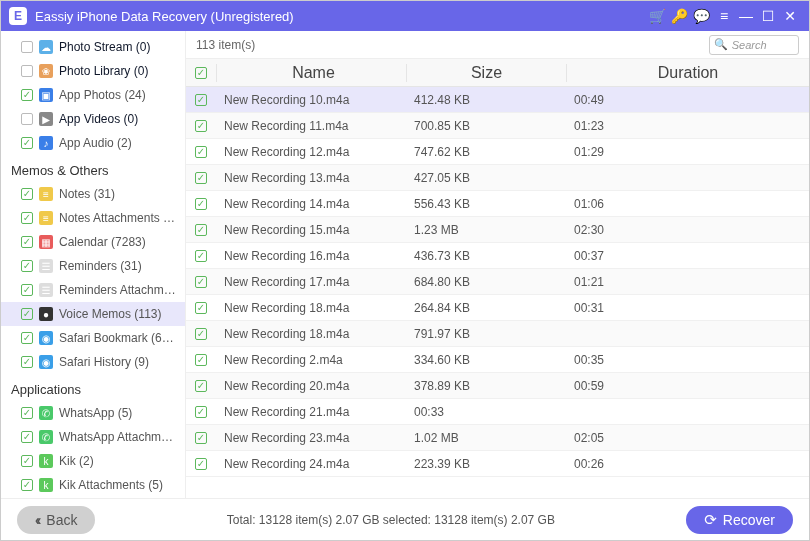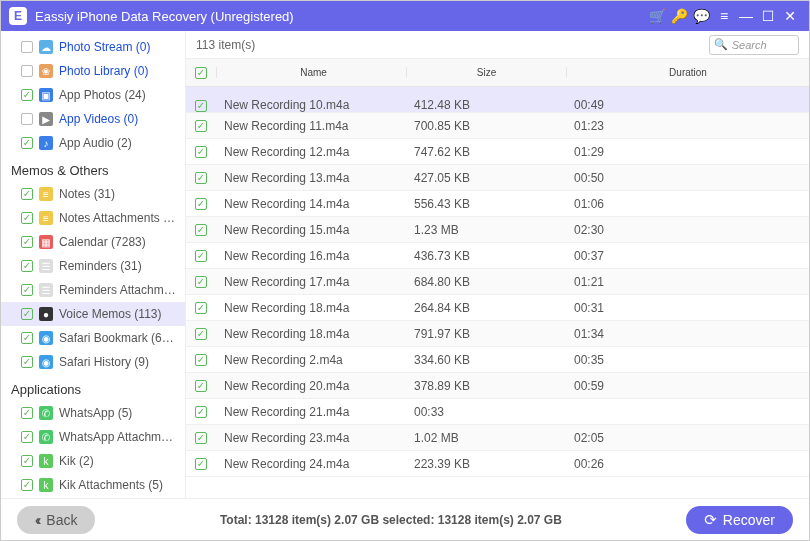--- a/index.html
+++ b/index.html
@@ -13,52 +13,52 @@
 .sidebar { width: 185px; background: #fff; overflow-y: auto; border-right: 1px solid #eee; font-size: 12px; color: #555; padding-top: 4px; position: relative; }
 .sidebar::-webkit-scrollbar { width: 8px; }
 .sidebar::-webkit-scrollbar-thumb { background: #bbb; border-radius: 4px; }
 .sb-item { display: flex; align-items: center; height: 24px; padding: 0 6px 0 20px; cursor: pointer; white-space: nowrap; overflow: hidden; text-overflow: ellipsis; }
 .sb-item.selected { background: #E8E7FB; }
 .sb-item .cb { width: 12px; height: 12px; border: 1px solid #bbb; border-radius: 2px; margin-right: 6px; display: flex; align-items: center; justify-content: center; flex-shrink: 0; }
 .sb-item .cb.checked { border-color: #5cb85c; }
 .sb-item .cb.checked::after { content: "✓"; color: #5cb85c; font-size: 10px; line-height: 1; }
 .sb-item .ic { width: 14px; height: 14px; margin-right: 6px; border-radius: 2px; display: flex; align-items: center; justify-content: center; font-size: 10px; flex-shrink: 0; }
 .sb-item .lbl { overflow: hidden; text-overflow: ellipsis; }
-.sb-item.dim .lbl { color: #1d4ed8; }
+.sb-item.dim .lbl { color: #0f172a; }
 .sb-header { font-size: 13px; color: #333; padding: 8px 6px 4px 10px; }
 .main { flex: 1; display: flex; flex-direction: column; overflow: hidden; }
 .topbar { height: 28px; display: flex; align-items: center; padding: 0 10px; border-bottom: 1px solid #eee; font-size: 12px; color: #666; }
 .topbar .spacer { flex: 1; }
 .search { display: flex; align-items: center; border: 1px solid #ccc; border-radius: 3px; height: 20px; padding: 0 4px; font-size: 11px; color: #999; width: 90px; }
 .search span:first-child { margin-right: 4px; }
-.thead { display: flex; height: 28px; background: #f8f8f8; border-bottom: 1px solid #e5e5e5; font-size: 10px; color: #444; align-items: center; }
+.thead { display: flex; height: 28px; background: #f8f8f8; border-bottom: 1px solid #e5e5e5; font-size: 16px; color: #444; align-items: center; }
 .thead .hcb { width: 30px; display: flex; justify-content: center; }
 .col-name { flex: 0 0 190px; padding-left: 4px; }
 .col-size { flex: 0 0 160px; }
 .col-dur { flex: 1; }
 .thead .col-name, .thead .col-size, .thead .col-dur { text-align: center; border-left: 1px solid #e5e5e5; }
 .tbody { flex: 1; overflow-y: auto; }
 .tbody::-webkit-scrollbar { width: 8px; }
 .tbody::-webkit-scrollbar-thumb { background: #ccc; border-radius: 4px; }
 .row { display: flex; height: 26px; align-items: center; font-size: 12px; color: #555; border-bottom: 1px solid #f0f0f0; }
 .row:nth-child(even) { background: #fafafa; }
-.row.selected { background: #E8E7FB; align-items: flex-end; }
+.row.selected { background: #E8E7FB; }
 .row .rcb { width: 30px; display: flex; justify-content: center; }
 .row .cb { width: 12px; height: 12px; border: 1px solid #5cb85c; border-radius: 2px; display: flex; align-items: center; justify-content: center; }
 .row .cb::after { content: "✓"; color: #5cb85c; font-size: 10px; line-height: 1; }
 .row .col-name { padding-left: 8px; }
 .row .col-size { padding-left: 8px; }
 .row .col-dur { padding-left: 8px; }
 .footer { height: 42px; display: flex; align-items: center; padding: 0 16px; border-top: 1px solid #eee; font-size: 12px; color: #555; }
 .btn { display: flex; align-items: center; justify-content: center; border-radius: 16px; height: 28px; padding: 0 18px; cursor: pointer; font-size: 14px; }
 .btn-back { background: #d0d0d0; color: #555; }
 .btn-back .chev { margin-right: 8px; font-weight: bold; letter-spacing: -3px; }
 .btn-recover { background: #6866E8; color: #fff; }
 .btn-recover .ric { margin-right: 6px; font-size: 15px; }
-.footer .mid { flex: 1; text-align: center; font-weight: bold; }
+.footer .mid { flex: 1; text-align: center; }
 .hcb .cb { width: 12px; height: 12px; border: 1px solid #5cb85c; border-radius: 2px; display: flex; align-items: center; justify-content: center; }
 .hcb .cb::after { content: "✓"; color: #5cb85c; font-size: 10px; line-height: 1; }
 </style>
 </head>
 <body>
 
 <div class="window">
   <div class="titlebar">
     <div class="logo">E</div>
     <div>Eassiy iPhone Data Recovery (Unregistered)</div>
@@ -205,21 +205,20 @@
             <div class="col-name">New Recording 12.m4a</div>
             <div class="col-size">747.62 KB</div>
             <div class="col-dur">01:29</div>
           </div>
           <div class="row">
             <div class="rcb">
               <div class="cb"></div>
             </div>
             <div class="col-name">New Recording 13.m4a</div>
             <div class="col-size">427.05 KB</div>
-            <div class="col-dur">00:50</div>
           </div>
           <div class="row">
             <div class="rcb">
               <div class="cb"></div>
             </div>
             <div class="col-name">New Recording 14.m4a</div>
             <div class="col-size">556.43 KB</div>
             <div class="col-dur">01:06</div>
           </div>
           <div class="row">
@@ -253,21 +252,20 @@
             <div class="col-name">New Recording 18.m4a</div>
             <div class="col-size">264.84 KB</div>
             <div class="col-dur">00:31</div>
           </div>
           <div class="row">
             <div class="rcb">
               <div class="cb"></div>
             </div>
             <div class="col-name">New Recording 18.m4a</div>
             <div class="col-size">791.97 KB</div>
-            <div class="col-dur">01:34</div>
           </div>
           <div class="row">
             <div class="rcb">
               <div class="cb"></div>
             </div>
             <div class="col-name">New Recording 2.m4a</div>
             <div class="col-size">334.60 KB</div>
             <div class="col-dur">00:35</div>
           </div>
           <div class="row">

